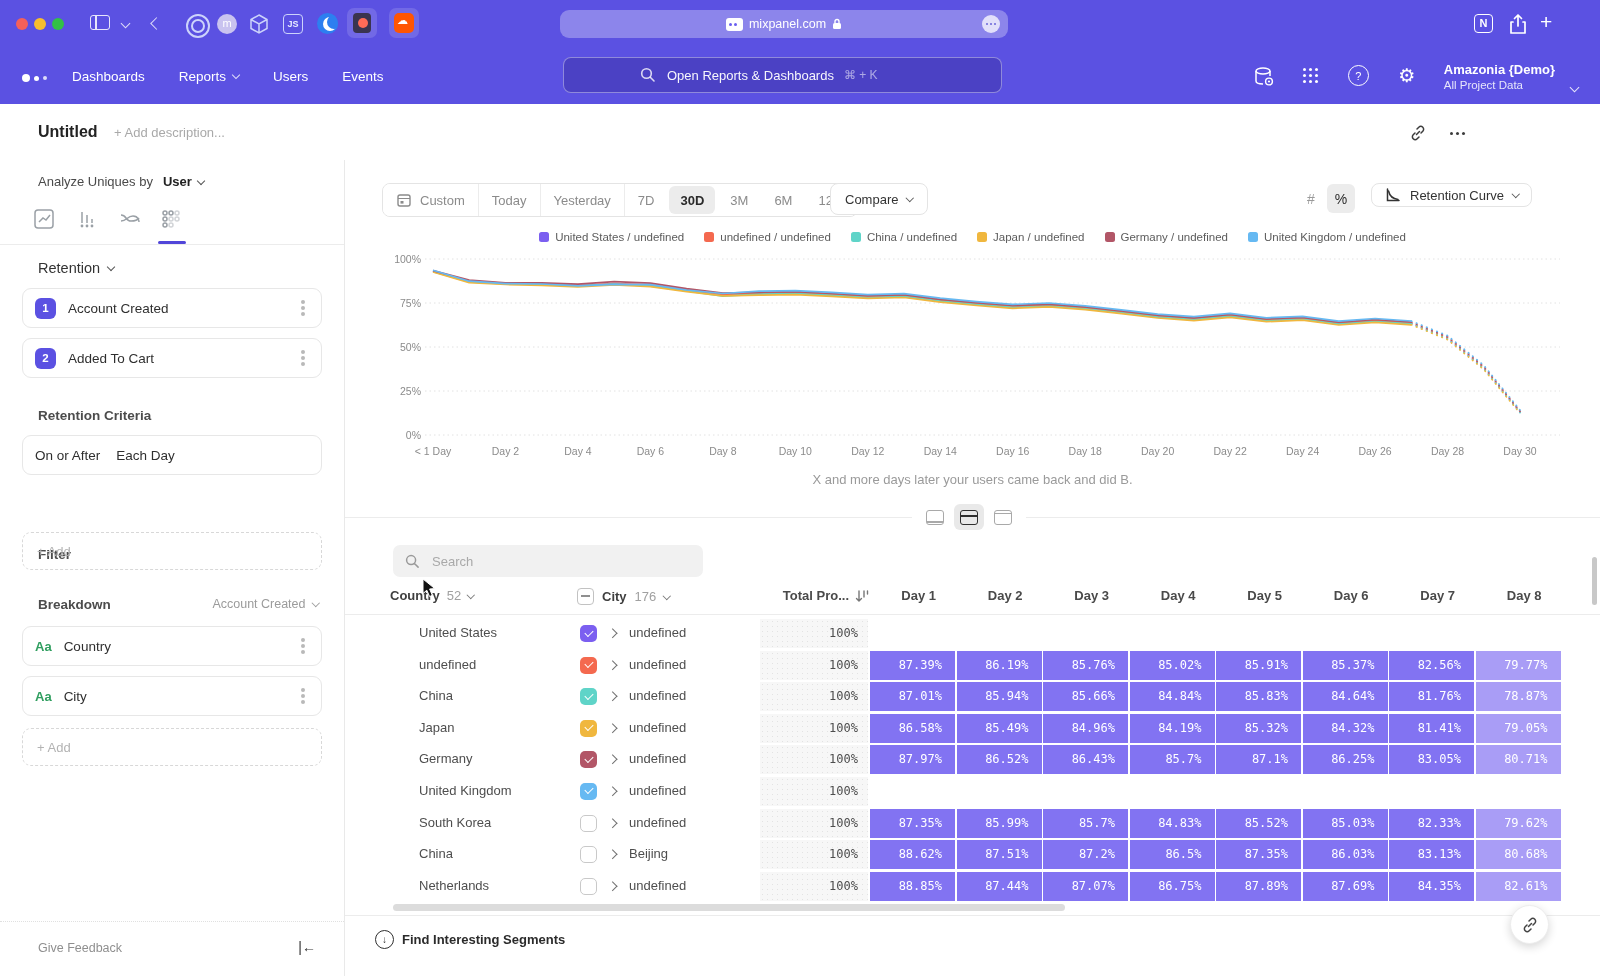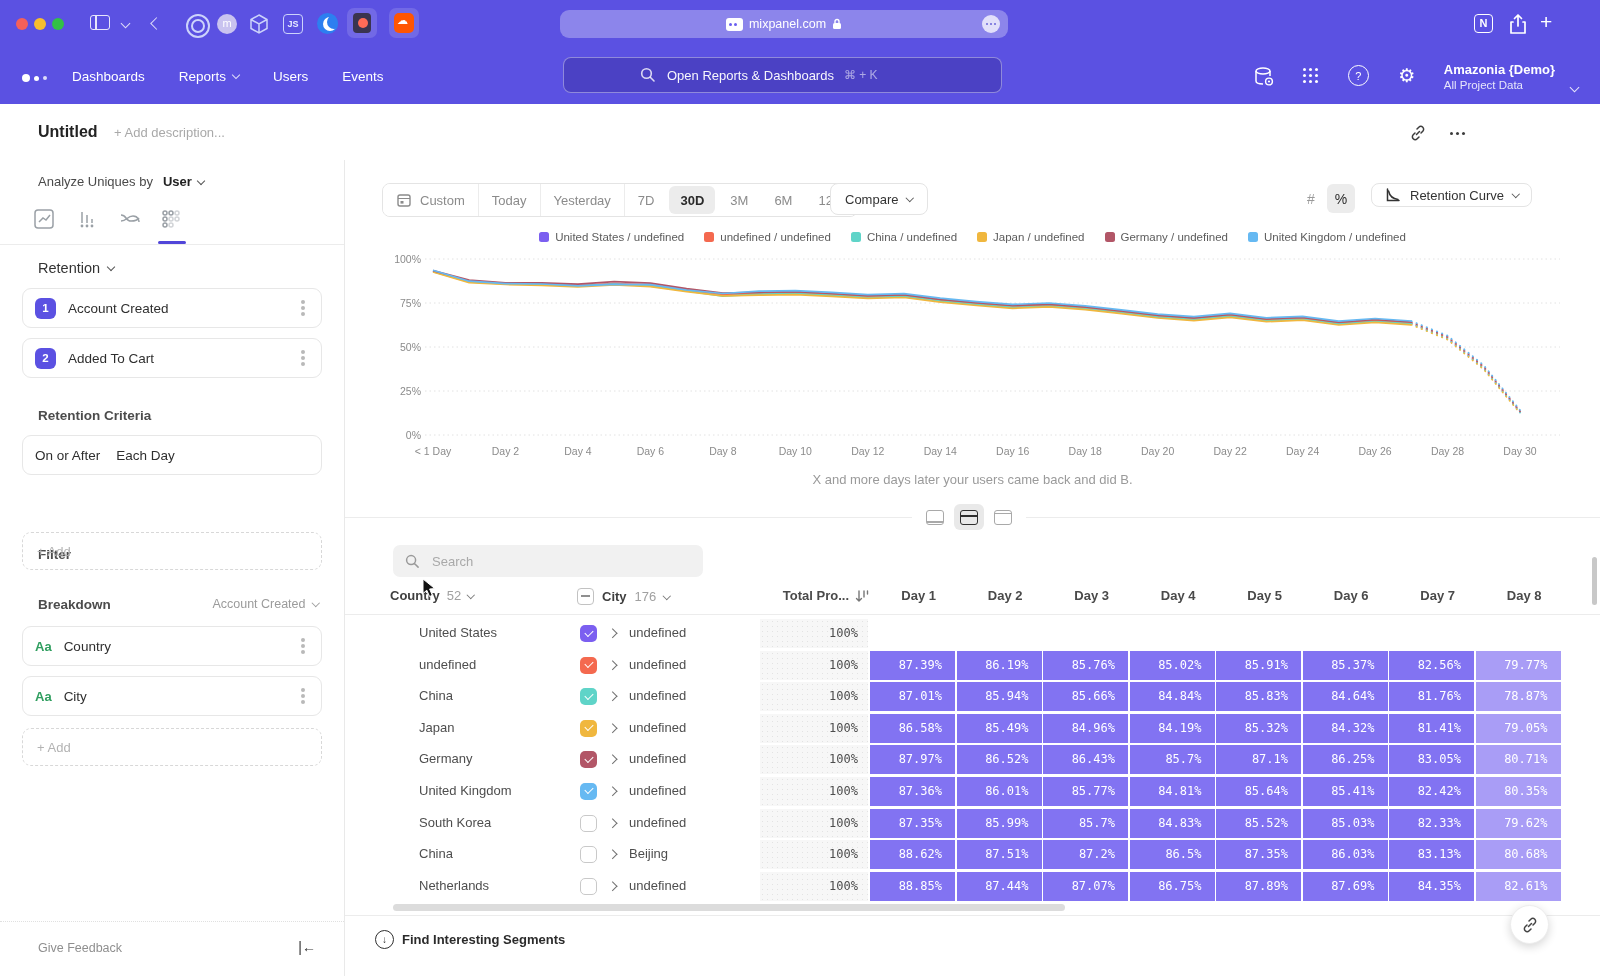--- a/index.html
+++ b/index.html
@@ -602,30 +602,20 @@
           </div>
         </div>
         <div class="trow">
           <div class="tc-country">United Kingdom</div>
           <span class="cb" style="background: rgb(102, 185, 242);">
             <span class="mark"></span>
           </span>
           <span class="rowchev"></span>
           <div class="tc-city">undefined</div>
           <div class="tc-total">100%</div>
-          <div class="cells">
-            <div class="cell">87.36%</div>
-            <div class="cell">86.01%</div>
-            <div class="cell">85.77%</div>
-            <div class="cell">84.81%</div>
-            <div class="cell">85.64%</div>
-            <div class="cell">85.41%</div>
-            <div class="cell">82.42%</div>
-            <div class="cell lt">80.35%</div>
-          </div>
         </div>
         <div class="trow">
           <div class="tc-country">South Korea</div>
           <span class="cb un"></span>
           <span class="rowchev"></span>
           <div class="tc-city">undefined</div>
           <div class="tc-total">100%</div>
           <div class="cells">
             <div class="cell">87.35%</div>
             <div class="cell">85.99%</div>

